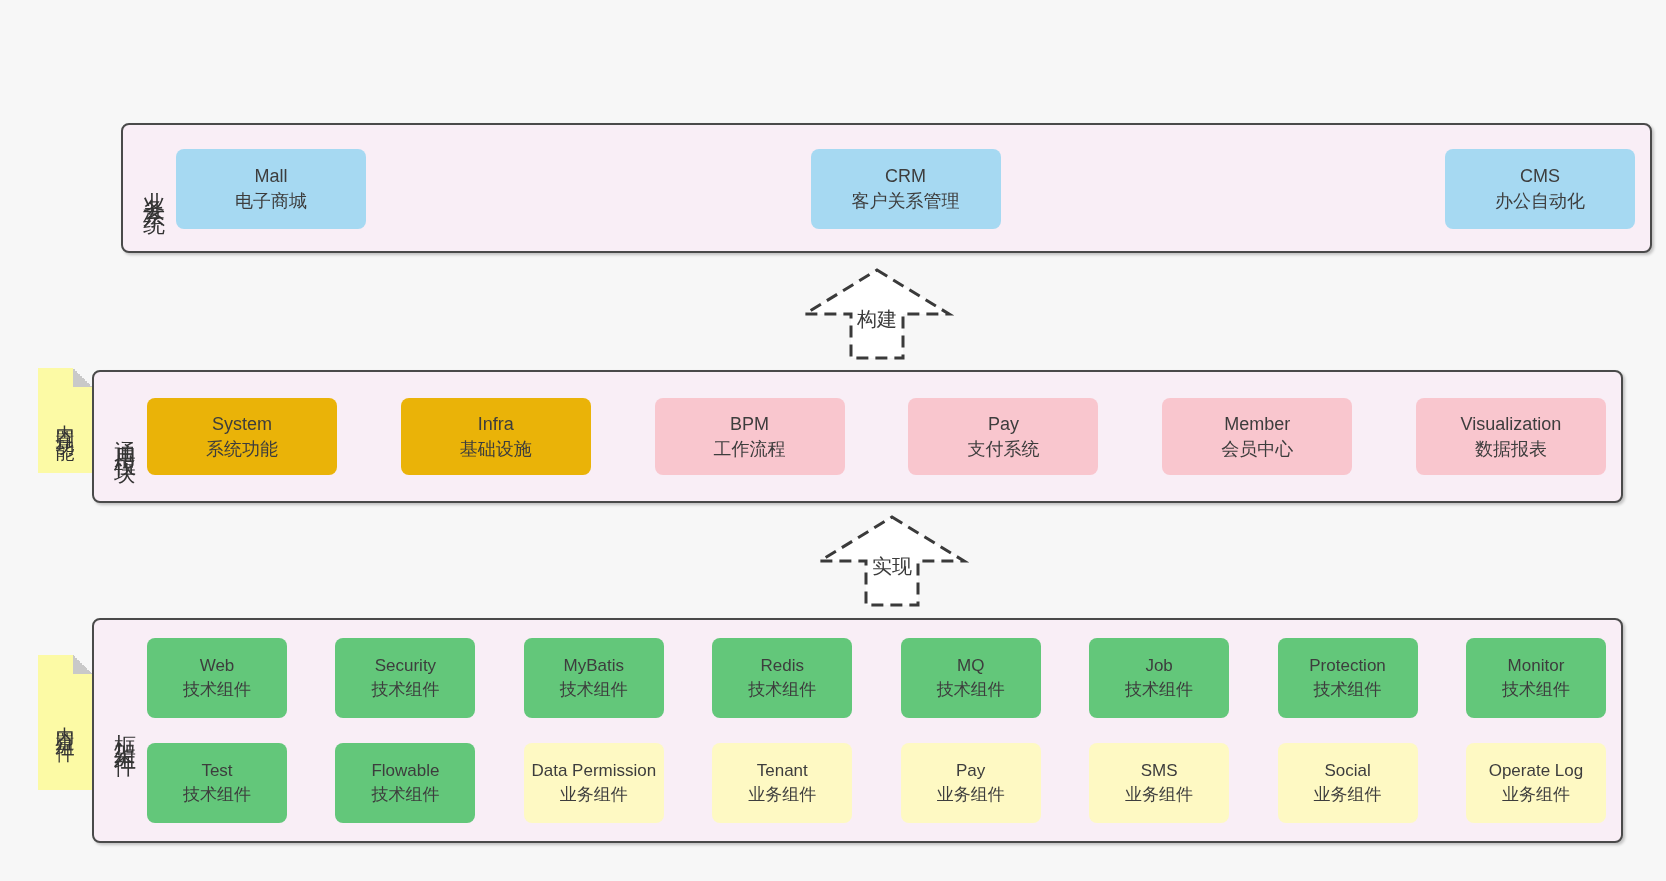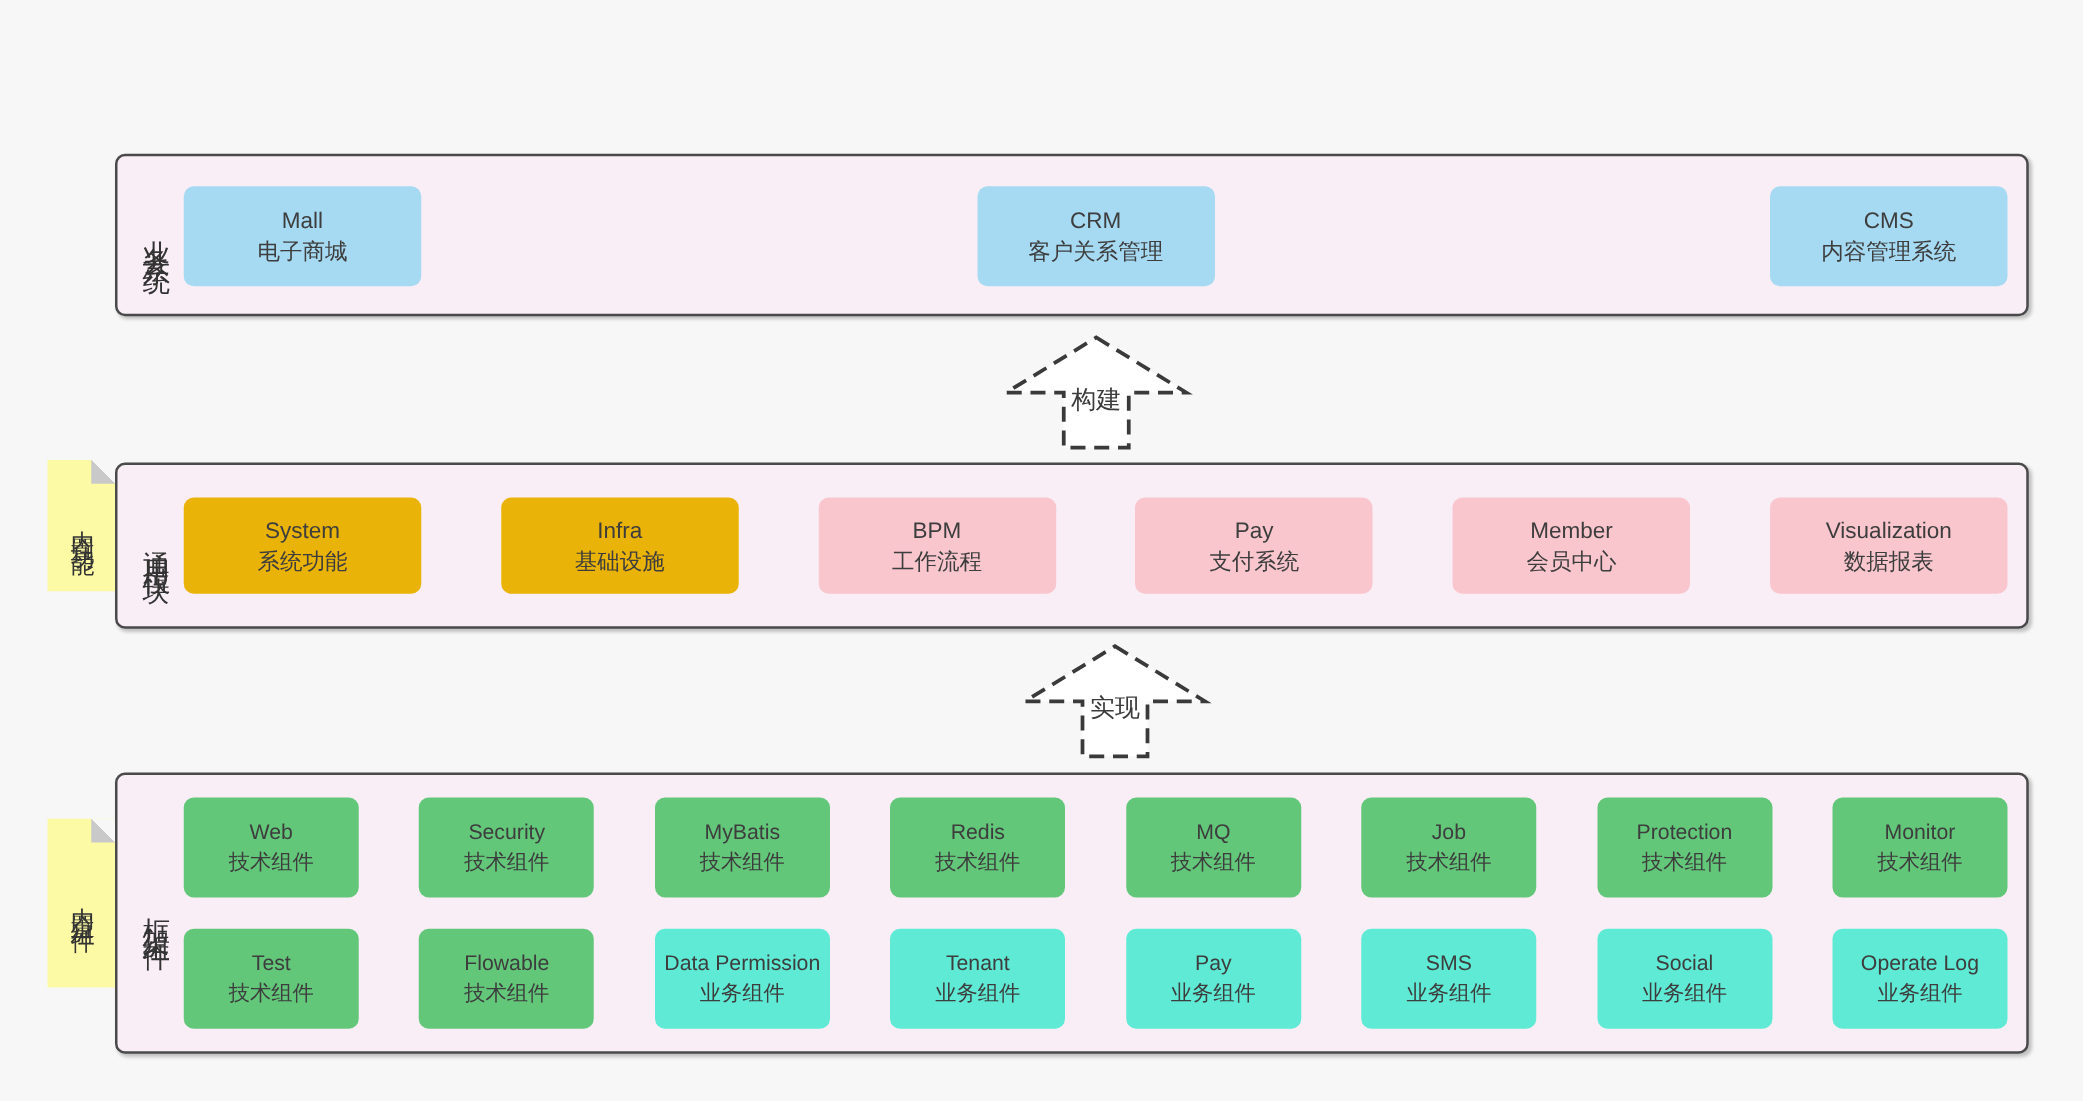--- a/index.html
+++ b/index.html
@@ -8,21 +8,21 @@
     background:#f7f7f7;
     font-family:"Liberation Sans","DejaVu Sans",sans-serif;
     color:#3d3d3d;
   }
   .container{
     position:absolute;left:92px;width:1531px;
     background:#f9eef6;border:2px solid #4a4a4a;border-radius:8px;
     box-shadow:2px 2px 3px rgba(0,0,0,.22);
     box-sizing:border-box;
   }
-  .c-business{top:123px;height:130px;}
+  .c-business{top:123px;height:130px;margin-left:29px;}
   .c-modules{top:370px;height:133px;}
   .c-components{top:618px;height:225px;}
   .v-label{
     position:absolute;left:12px;top:0;bottom:0;width:38px;
     display:flex;align-items:center;justify-content:center;
     writing-mode:vertical-rl;text-orientation:upright;
     font-size:22px;letter-spacing:7px;color:#333;
   }
   .boxes{
     position:absolute;left:53px;right:15px;
@@ -38,21 +38,21 @@
     text-align:center;font-size:18px;line-height:25px;color:#3d3d3d;
     padding:0 6px;box-sizing:border-box;
   }
   .w190{width:190px;height:80px;}
   .c-modules .w190{height:77px;}
   .w140{width:140px;height:80px;font-size:17px;line-height:24px;}
   .b-blue{background:#a6d9f2;}
   .b-red{background:#eab308;}
   .b-pink{background:#f9c6ce;}
   .b-green{background:#63c77a;}
-  .b-lgreen{background:#5eead4;}
+  .b-lgreen{background:#fef9c3;}
   .note{
     position:absolute;left:38px;width:54px;background:#fcfaa5;z-index:3;
     display:flex;align-items:center;justify-content:center;
     writing-mode:vertical-rl;text-orientation:upright;
     font-size:19px;letter-spacing:6px;color:#333;
   }
   .n1{top:368px;height:105px;}
   .n2{top:655px;height:135px;}
   .fold{
     position:absolute;top:0;right:0;width:19px;height:19px;
@@ -81,21 +81,21 @@
       <div class="box w190 b-blue">
         <span>Mall</span>
         <span>电子商城</span>
       </div>
       <div class="box w190 b-blue">
         <span>CRM</span>
         <span>客户关系管理</span>
       </div>
       <div class="box w190 b-blue">
         <span>CMS</span>
-        <span>内容管理系统</span>
+        <span>办公自动化</span>
       </div>
     </div>
   </div>
 
   <svg class="arrow-svg a1" viewBox="0 0 170 102">
     <polygon class="arrow-shape" points="82,10 154,54 108,54 108,98 56,98 56,54 10,54"></polygon>
     <text class="arrow-text" x="82" y="66">构建</text>
   </svg>
 
   <div class="note n1">

